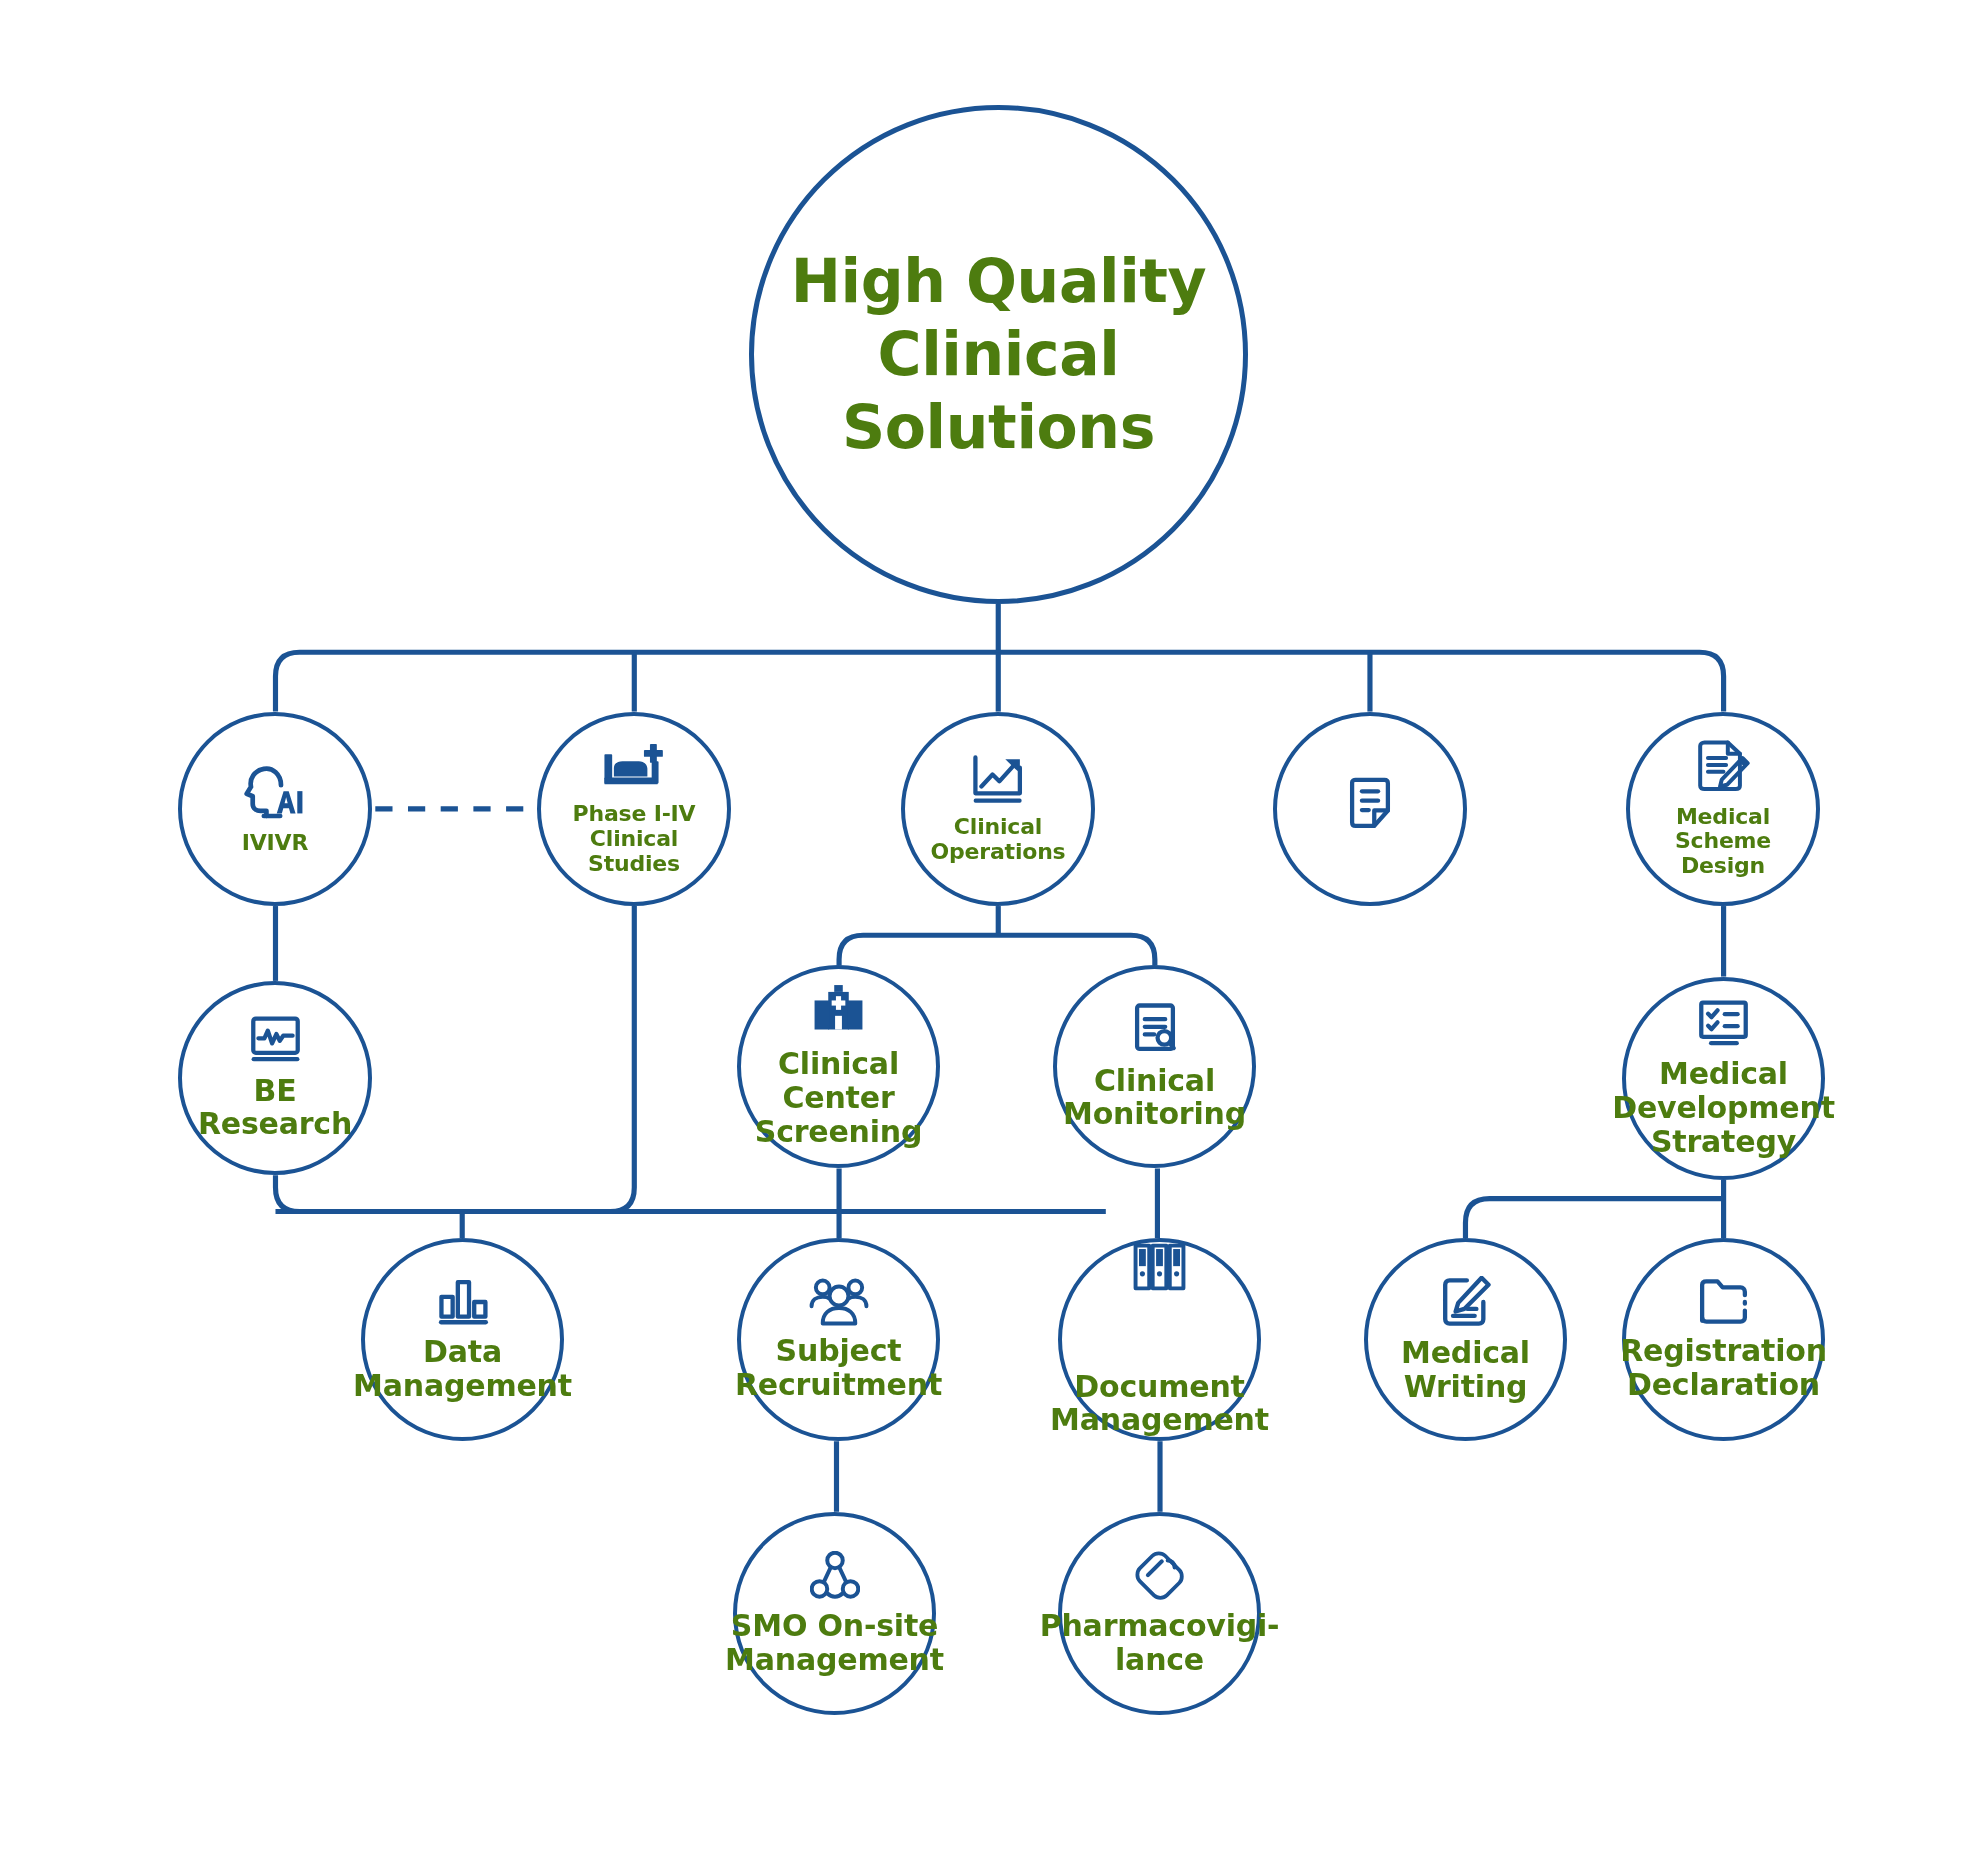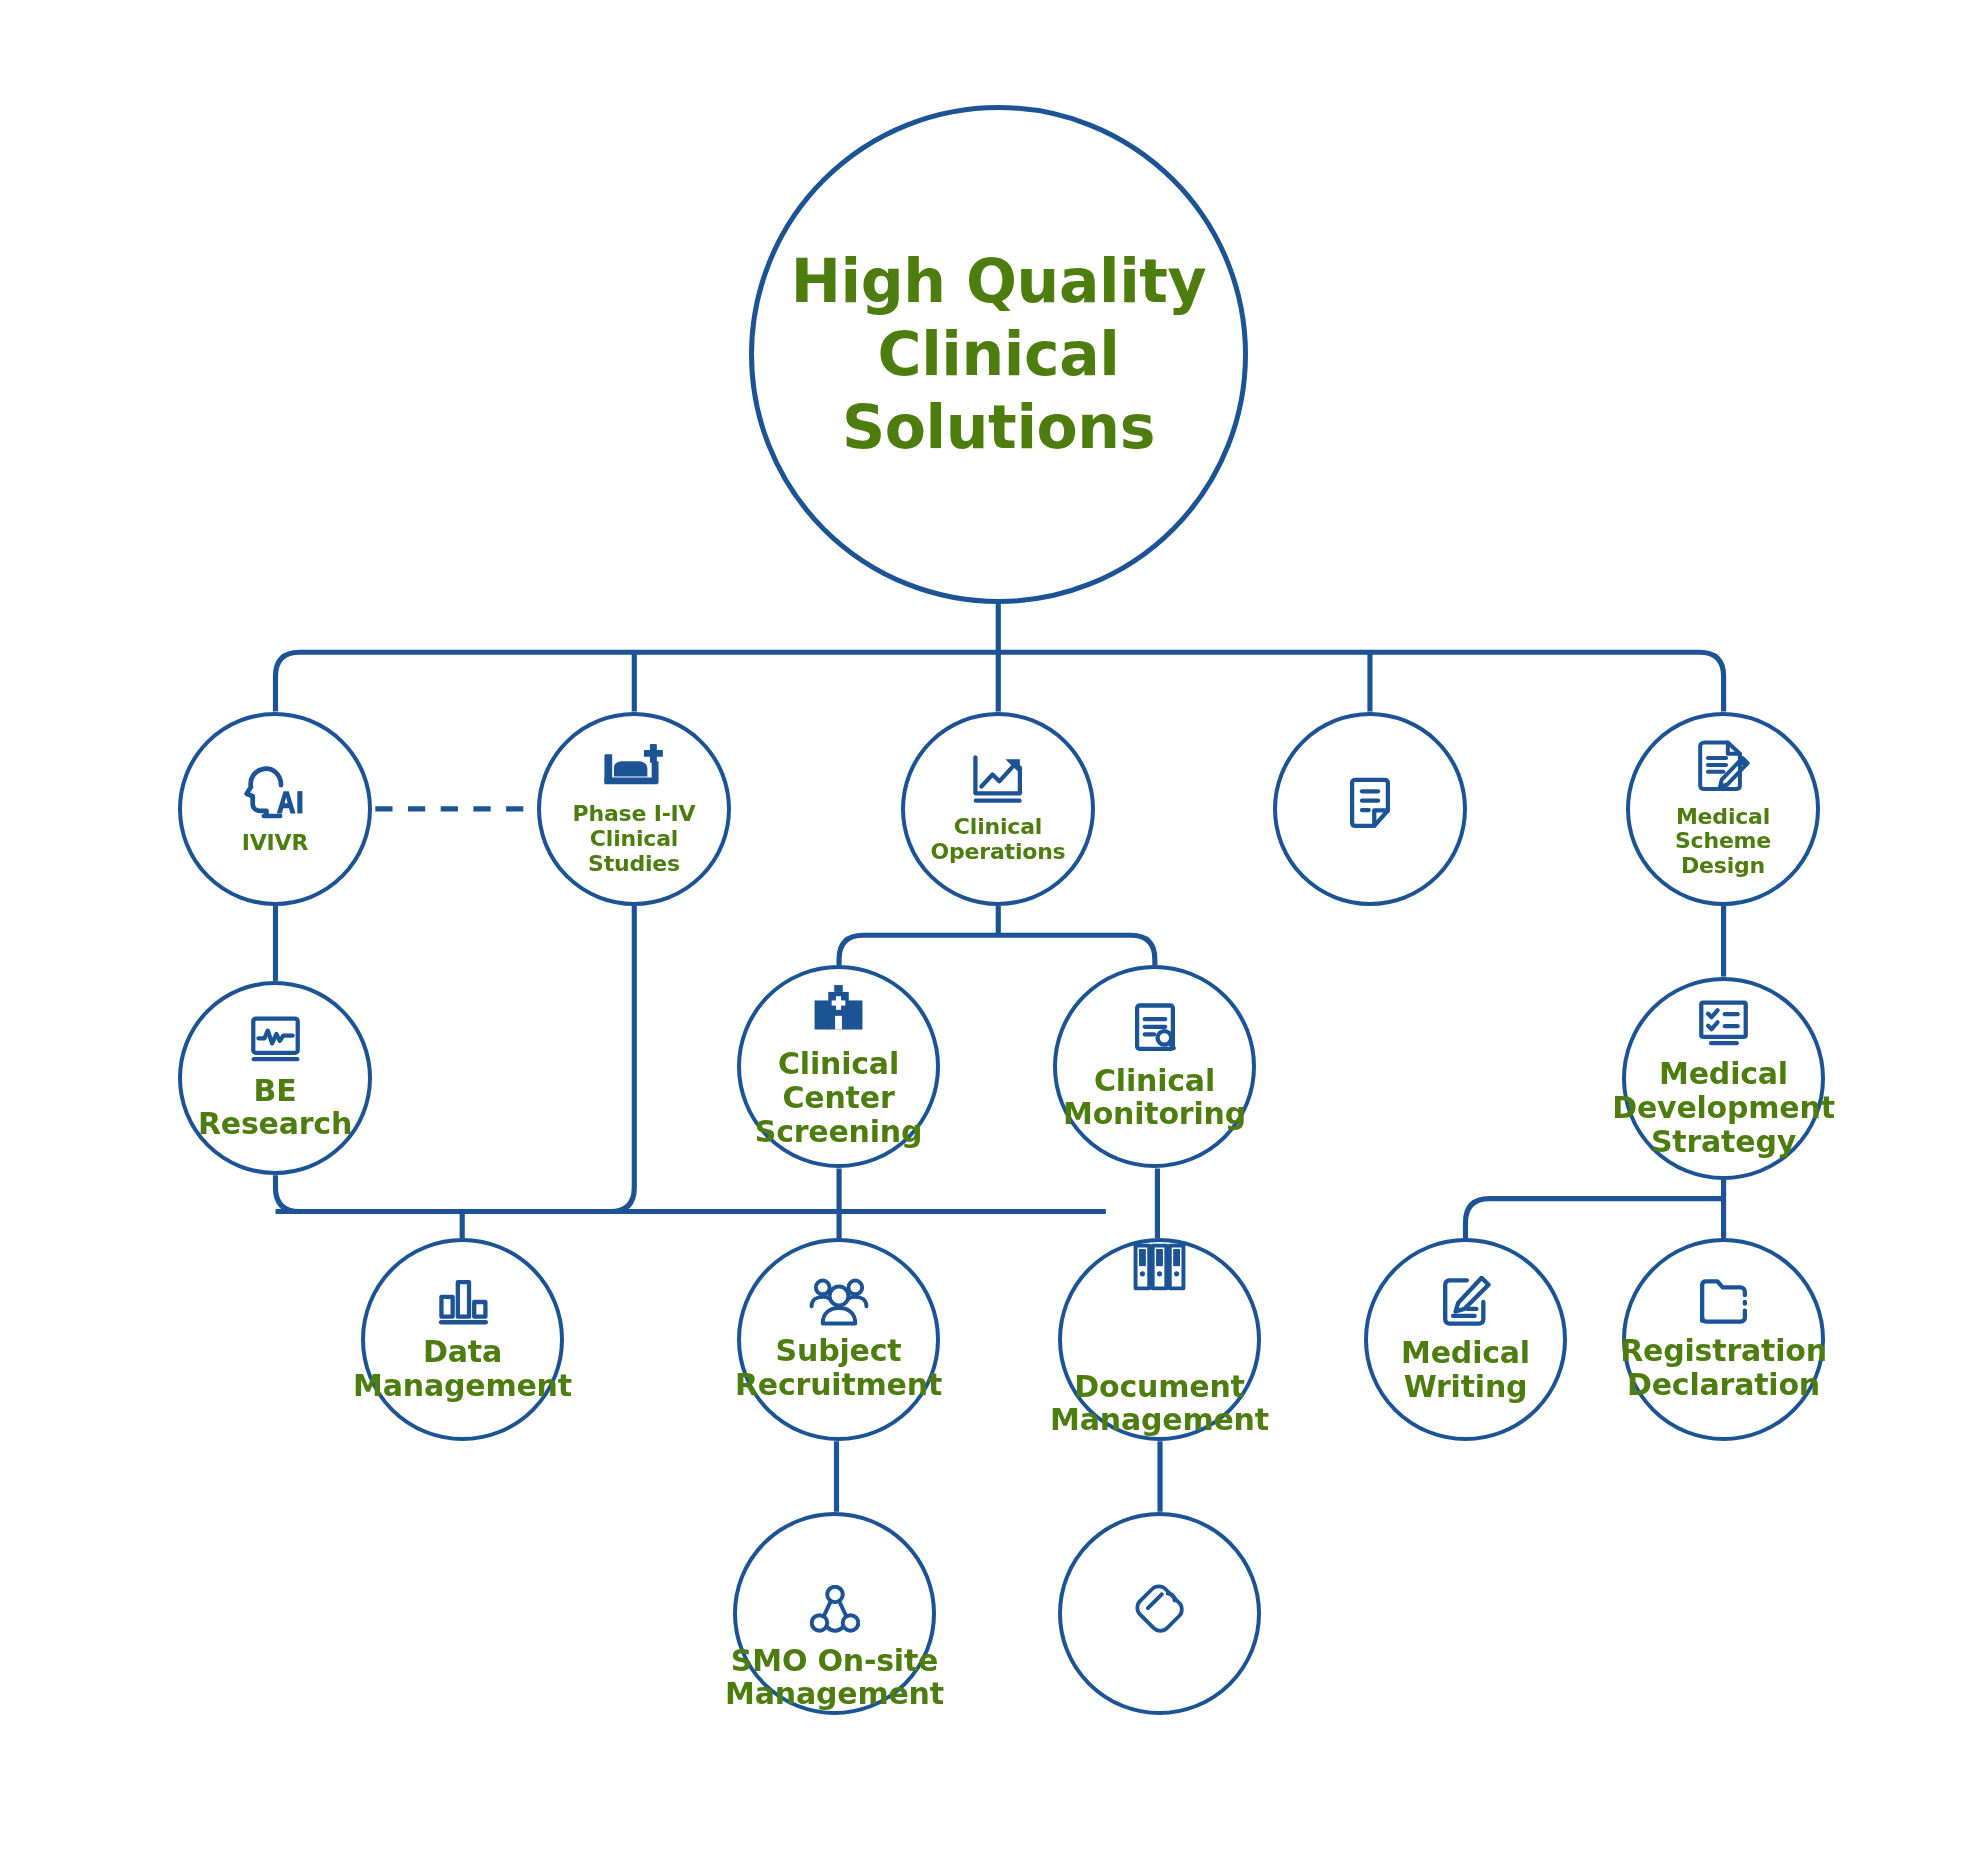--- a/index.html
+++ b/index.html
@@ -283,21 +283,21 @@
           <circle cx="11" cy="37" r="3"></circle>
           <circle cx="31" cy="37" r="3"></circle>
           <circle cx="51" cy="37" r="3"></circle>
         </g>
       </svg>
     </span>
     <div class="lbl">Document
 Management</div>
   </div>
 
-  <div class="node lvl2" style="left:733px; top:1512px; width:203px; height:203px;justify-content:flex-end;">
+  <div class="node lvl2" style="left:733px; top:1512px; width:203px; height:203px;">
     <span class="ico">
       <svg width="50" height="50" viewBox="0 0 58 58">
         <g fill="none" stroke="#1b5394" stroke-width="4.6" stroke-linejoin="round" stroke-linecap="round">
           <circle cx="29" cy="11" r="9"></circle>
           <circle cx="11" cy="44" r="9"></circle>
           <circle cx="47" cy="44" r="9"></circle>
           <path d="M24,19 L16,36"></path>
           <path d="M34,19 L42,36"></path>
           <path d="M20,49 C23,52 26,53 29,53 C32,53 35,52 38,49"></path>
         </g>
@@ -310,20 +310,22 @@
   <div class="node lvl2" style="left:1058px; top:1512px; width:203px; height:203px;">
     <span class="ico">
       <svg width="50" height="50" viewBox="0 0 58 58">
         <g fill="none" stroke="#1b5394" stroke-width="4.8" stroke-linejoin="round" stroke-linecap="round">
           <path d="M36,4 L54,22 C58,26 58,34 54,38 L38,54 C34,58 26,58 22,54 L4,36 C0,32 0,24 4,20 L20,4 C24,0 32,0 36,4 Z" transform="scale(0.92) translate(2,2)"></path>
           <path d="M15,28 L31,12"></path>
           <path d="M38,11 C42,11 46,14 46,19"></path>
         </g>
       </svg>
     </span>
+    <div class="lbl">Pharmacovigi-
+lance</div>
   </div>
 
   <div class="node lvl2" style="left:1622px; top:977px; width:203px; height:203px;">
     <span class="ico">
       <svg width="53" height="50" viewBox="0 0 62 58">
         <g fill="none" stroke="#1b5394" stroke-width="5" stroke-linejoin="round">
           <rect x="5" y="4" width="52" height="40" rx="2"></rect>
         </g>
         <g fill="none" stroke="#1b5394" stroke-width="5" stroke-linecap="round" stroke-linejoin="round">
           <path d="M13,17 L17,21 L24,13"></path>

